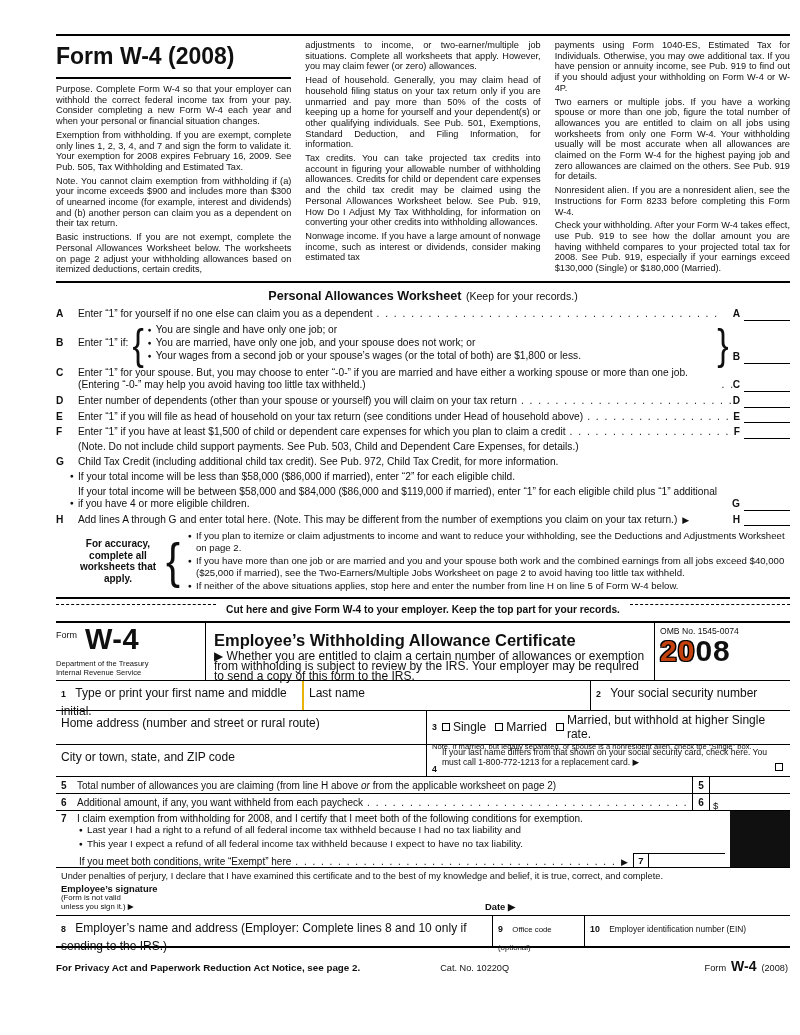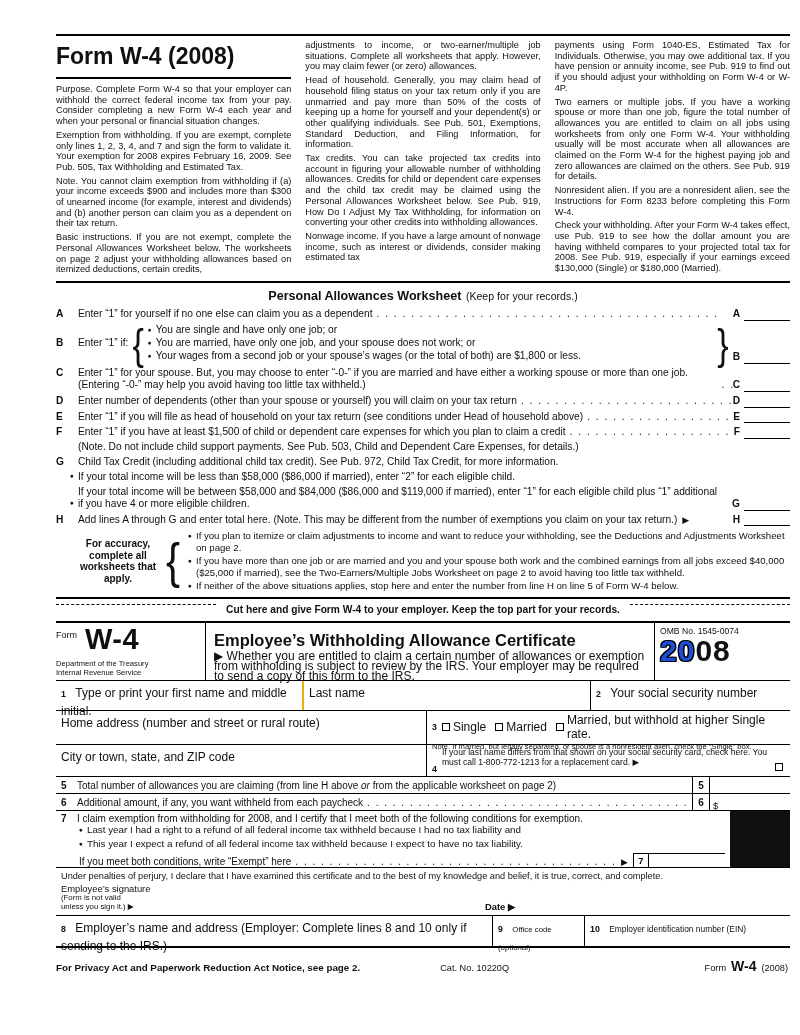--- a/index.html
+++ b/index.html
@@ -63,21 +63,21 @@
   .form-line{display:flex;align-items:flex-start;gap:8px}
   .form-word{font-size:9px;padding-top:4px}
   .w4big{font-size:29px;font-weight:700;line-height:26px;letter-spacing:.5px}
   .dept{font-size:7.6px;line-height:8.8px;margin-top:auto}
   .ch-center{flex:1;padding:8px 8px 2px;text-align:left}
   .cert-title{font-size:16.5px;font-weight:700;line-height:18px}
   .cert-sub{font-size:12px;line-height:9.8px;margin-top:3px}
   .ch-right{width:136px;border-left:1px solid #000;padding:3px 5px}
   .omb{font-size:8.6px;white-space:nowrap}
   .year{font-size:30px;font-weight:700;line-height:30px;letter-spacing:1px}
-  .y-out{color:#1d4ed8;text-shadow:-1.2px -1.2px 0 #000,1.2px -1.2px 0 #000,-1.2px 1.2px 0 #000,1.2px 1.2px 0 #000}
+  .y-out{color:#c2410c;text-shadow:-1.2px -1.2px 0 #000,1.2px -1.2px 0 #000,-1.2px 1.2px 0 #000,1.2px 1.2px 0 #000}
 
   .crow{display:flex;border-bottom:1px solid #000}
   .cell{padding:2px 5px}
   .num{font-weight:700;font-size:8.8px;margin-right:5px}
   .lbl{font-size:12px}
   .r1{height:30px}
   .c1a{width:246px}
   .c1b{flex:1;border-left:2px solid #eab308}
   .c1c{width:200px;border-left:1px solid #000}
   .r2{height:34px}
@@ -104,21 +104,21 @@
   .r7l1{display:flex;align-items:baseline;font-size:10px}
   .r7b{display:flex;margin-left:18px;font-size:9.8px;align-items:baseline;line-height:12.2px}
   .r7ex{display:flex;margin-left:18px;align-items:flex-end;font-size:10px;margin-top:2px}
   .numbox7{width:16px;height:14px;border-left:1px solid #000;border-right:1px solid #000;border-top:1px solid #000;text-align:center;font-weight:700;font-size:9.5px;line-height:14px;flex:none}
   .entry7{width:76px;height:14px;border-top:1px solid #000;flex:none}
   .blackbox{width:60px;background:#101010;flex:none}
 
   .perjury{font-size:9.2px;padding:3px 5px 1px}
   .sigrow{display:flex;align-items:flex-end;border-bottom:1px solid #000;padding:2px 5px 3px;height:34px}
   .sig-labels{width:152px;font-size:7.8px;line-height:8.8px;flex:none}
-  .sig-name{font-size:9.4px;font-weight:400}
+  .sig-name{font-size:9.4px;font-weight:700}
   .sig-space{flex:1;height:16px}
   .date-cell{width:300px;display:flex;align-items:flex-end;flex:none}
   .date-label{font-size:9.4px;font-weight:700}
   .date-space{flex:1;height:14px}
 
   .r8{height:30px;border-bottom:none}
   .c8a{flex:1}
   .c8b{width:92px;border-left:1px solid #000}
   .c8b .lbl{font-size:7.8px}
   .c8c{width:206px;border-left:1px solid #000}

